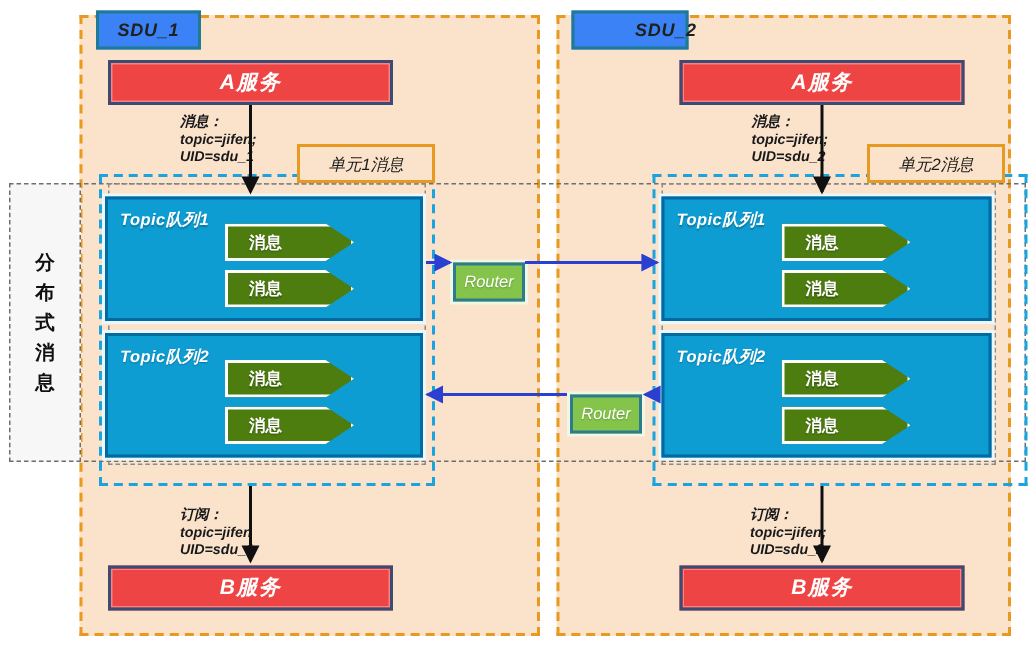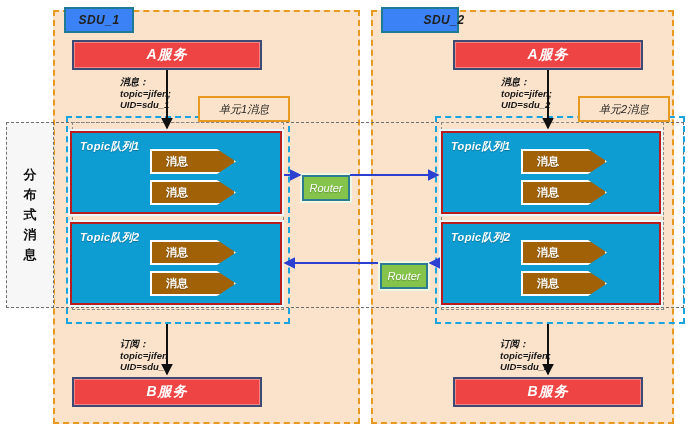--- a/index.html
+++ b/index.html
@@ -50,34 +50,34 @@
   .unit-chip{
     background:#fbe3cb;
     border:2px solid #e8991f;
     display:flex;align-items:center;justify-content:center;
     font-weight:normal;font-size:11px;color:#1b1b1b;font-style:italic;
   }
 
   
   .topic-box{
     background:#0d9dd3;
-    border:2px solid #b91c1c;
+    border:2px solid #0369a1;
     box-shadow:0 0 0 2px #eaf7fc;
   }
   .topic-title{
     position:absolute;left:8px;top:6px;
     color:#ffffff;font-style:italic;font-weight:bold;font-size:11px;
     letter-spacing:.3px;
     text-shadow:0 1px 1px rgba(0,0,0,.25);
   }
 
   
   .msg-chev{
     position:absolute;
-    background:#a16207;
+    background:#4d7c0f;
     border:2px solid #ffffff;
     box-shadow:0 0 0 1px #0b6e46;
     -webkit-clip-path:polygon(0 0, 78% 0, 100% 50%, 78% 100%, 0 100%);
     clip-path:polygon(0 0, 78% 0, 100% 50%, 78% 100%, 0 100%);
     display:flex;align-items:center;
     color:#ffffff;font-weight:bold;font-size:11px;text-align:right;
   }
   .msg-chev span{padding-left:14px;text-shadow:0 1px 1px rgba(0,0,0,.3);}
 
   

